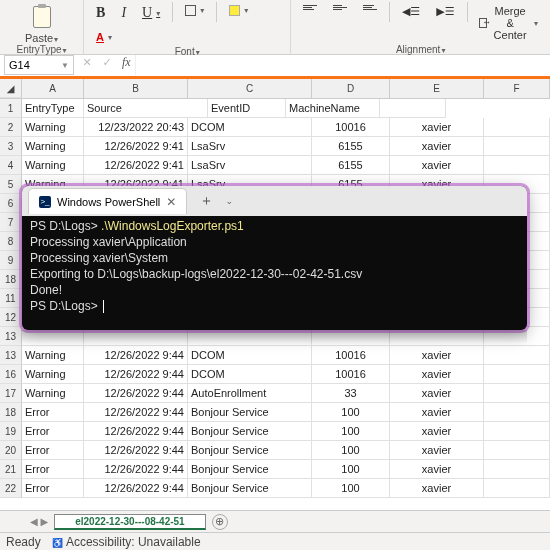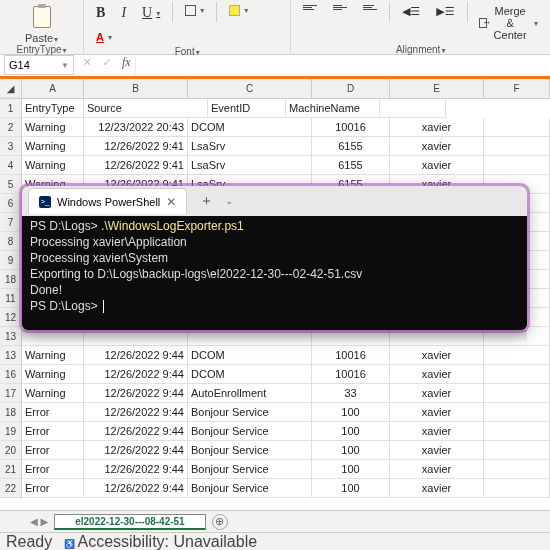--- a/index.html
+++ b/index.html
@@ -53,21 +53,21 @@
 .term-body .hl { color: #f0e68c; }
 .cursor { display: inline-block; width: 1px; height: 13px; background: #fff; vertical-align: middle; margin-left: 2px; }
 
 
 .sheettabs { position: absolute; bottom: 18px; left: 0; right: 0; height: 22px; background: #f3f2f1; border-top: 1px solid #ccc; display: flex; align-items: center; padding-left: 30px; gap: 6px; }
 .sh-nav { color: #888; font-size: 10px; display: flex; gap: 4px; }
 .sh-tab { background: #fff; border: 1px solid #888; border-bottom: 2px solid #217346; padding: 1px 20px; font-size: 10px; font-weight: bold; color: #217346; }
 .sh-add { width: 16px; height: 16px; border: 1px solid #aaa; border-radius: 50%; display: flex; align-items: center; justify-content: center; font-size: 11px; color: #666; }
 
 
-.status { position: absolute; bottom: 0; left: 0; right: 0; height: 18px; background: #f3f2f1; border-top: 1px solid #ccc; display: flex; align-items: center; font-size: 16px; color: #444; padding: 0 6px; gap: 12px; text-align: right; }
+.status { position: absolute; bottom: 0; left: 0; right: 0; height: 18px; background: #f3f2f1; border-top: 1px solid #ccc; display: flex; align-items: center; font-size: 12px; color: #444; padding: 0 6px; gap: 12px; text-align: right; }
 .acc-ico::before { content: "♿"; font-size: 9px; margin-right: 2px; }
 
 .shadow-under { position:absolute; left:22px; top:330px; width:505px; height:14px; background: linear-gradient(rgba(0,0,0,0.18), transparent); pointer-events:none;}
 </style>
 </head>
 <body>
 
 <div class="ribbon">
   <div class="rib-group" style="width:88px">
     <div class="rib-top" style="flex-direction:column;align-items:center;gap:0">

